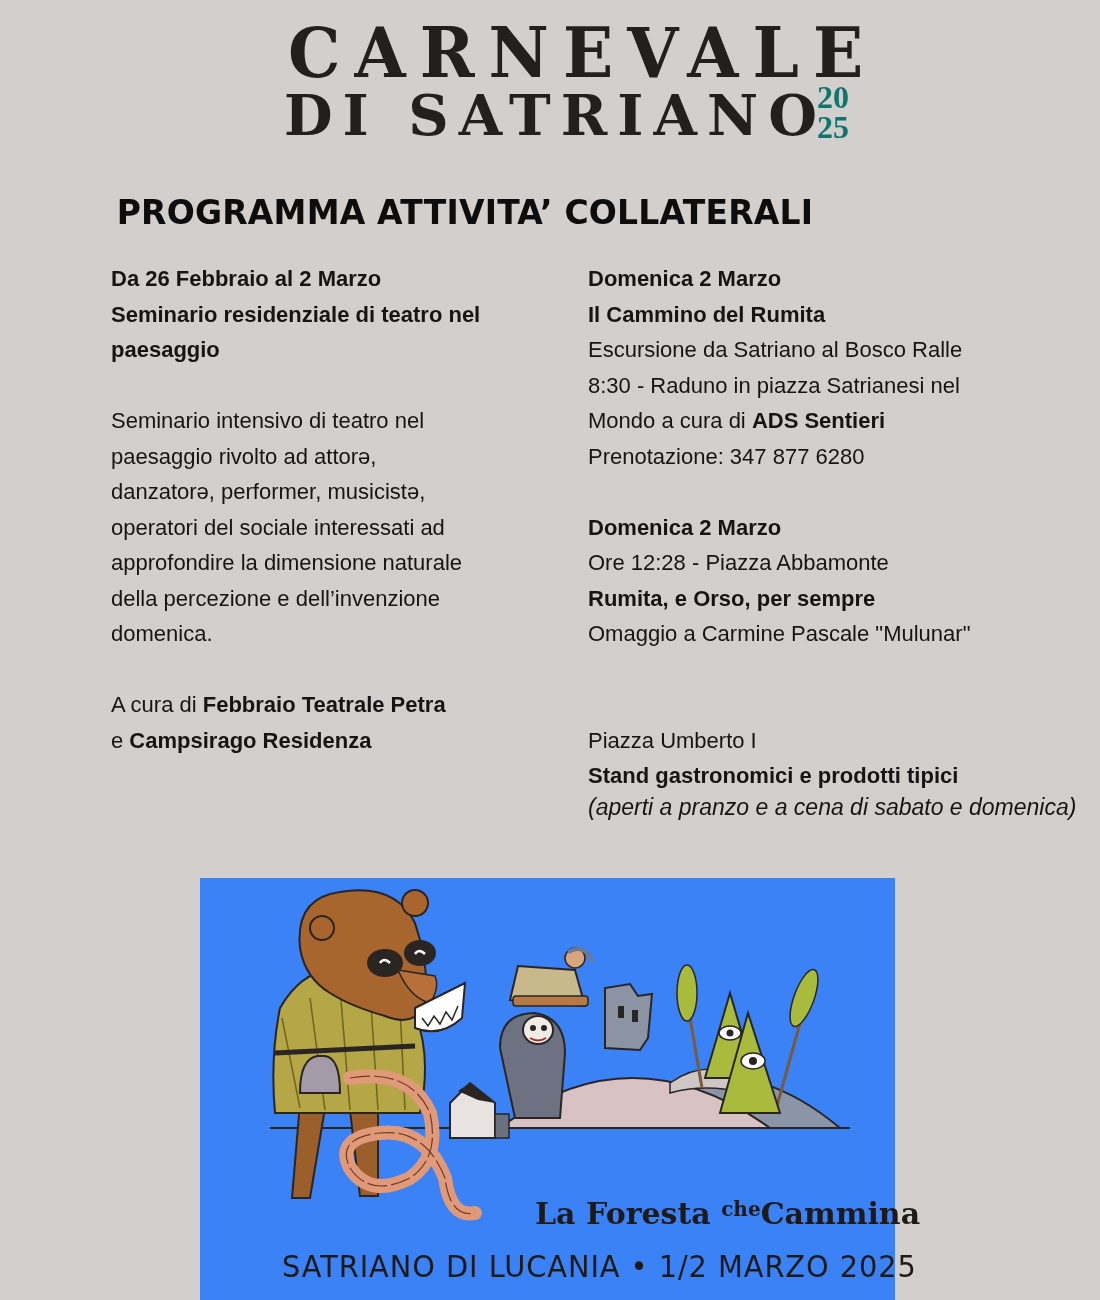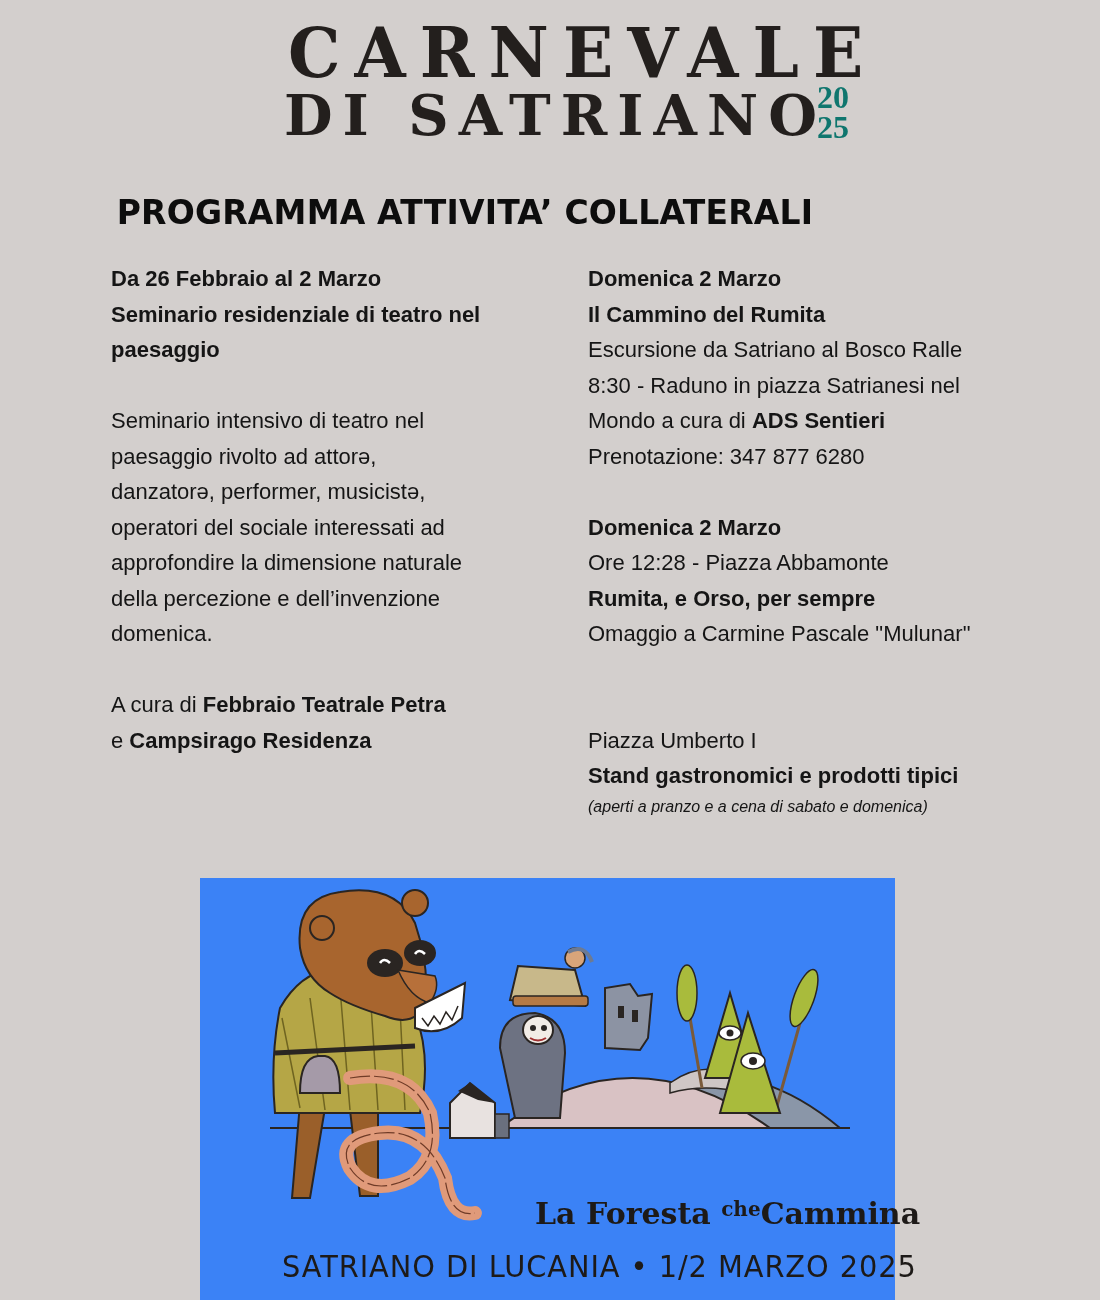--- a/index.html
+++ b/index.html
@@ -33,21 +33,21 @@
     .program-title {
       position: absolute; left: 0; top: 193px; width: 930px; text-align: center;
       font-family: "DejaVu Sans", sans-serif; font-weight: bold; font-size: 33px;
       letter-spacing: 0.2px; color: #0d0d0d;
     }
 
     .col { position: absolute; font-size: 22px; line-height: 35.5px; color: #151515; }
     .col-left { left: 111px; top: 261px; width: 450px; }
     .col-right { left: 588px; top: 261px; width: 480px; }
     .b { font-weight: bold; }
-    .it { font-style: italic; font-size: 16px; }
+    .it { font-style: italic; font-size: 23px; }
     .gap-1 { height: 35.5px; }
     .gap-2 { height: 71px; }
     .line { display: block; white-space: nowrap; }
 
     .illus {
       position: absolute; left: 200px; top: 878px; width: 695px; height: 422px;
       background: #3b82f6;
     }
     .illus svg { position: absolute; left: 0; top: 0; }
     .tagline {

